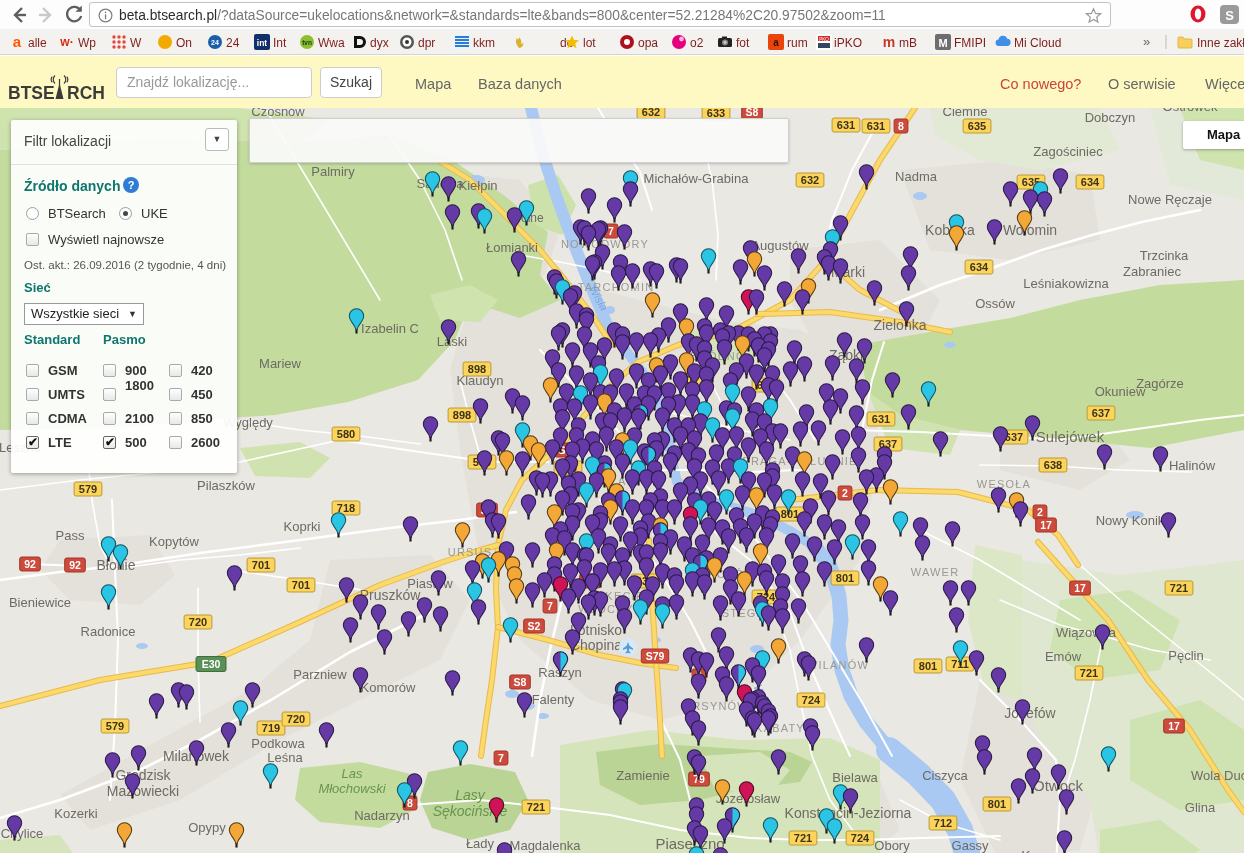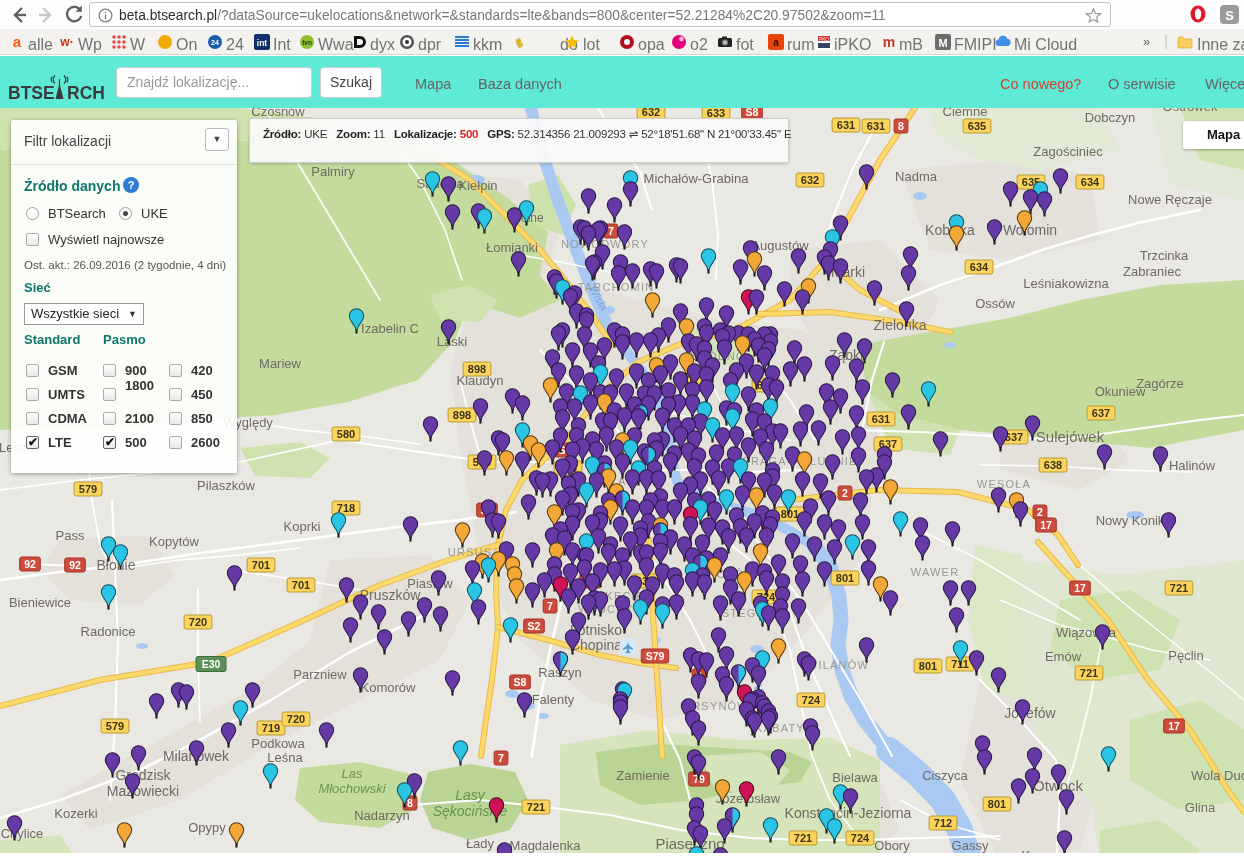--- a/index.html
+++ b/index.html
@@ -2,22 +2,22 @@
 <html><head><meta charset="utf-8"><title>btsearch</title><style>
 *{margin:0;padding:0;box-sizing:border-box}
 html,body{width:1244px;height:863px;overflow:hidden;font-family:"Liberation Sans",sans-serif}
 #page{position:relative;width:1244px;height:853px;overflow:hidden;background:#fff}
 #addr{position:absolute;left:0;top:0;width:1244px;height:29px;background:#fdfdfd}
 .navbtn{position:absolute;top:2px;width:26px;height:26px;color:#5a5a5a;font-size:19px;text-align:center;line-height:26px}
 #urlbox{position:absolute;left:89px;top:2px;width:1022px;height:25px;border:1px solid #c3c3c3;border-radius:3px;background:#fff}
 #urltxt{position:absolute;left:29px;top:5px;font-size:13.8px;color:#3c3c3c;letter-spacing:0;white-space:nowrap}
 #bkbar{position:absolute;left:0;top:29px;width:1244px;height:26px;background:#f3f2ef;border-bottom:1px solid #d5d3d0}
 .fv{position:absolute;top:5px;width:16px;height:16px}
-.bl{position:absolute;top:7px;font-size:16px;color:#737373;white-space:nowrap}
-#hdr{position:absolute;left:0;top:56px;width:1244px;height:52px;background:#5eead4}
+.bl{position:absolute;top:7px;font-size:12px;color:#7f1d1d;white-space:nowrap}
+#hdr{position:absolute;left:0;top:56px;width:1244px;height:52px;background:#fef9c3}
 #logo{position:absolute;left:8px;top:12px}
 #searchin{position:absolute;left:116px;top:11px;width:196px;height:31px;border:1px solid #ccc;border-radius:4px;background:#fff;color:#999;font-size:14px;line-height:29px;padding-left:10px}
 #szukaj{position:absolute;left:320px;top:11px;width:62px;height:31px;border:1px solid #ccc;border-radius:4px;background:#fff;color:#444;font-size:14px;text-align:center;line-height:29px}
 .nav{position:absolute;top:20px;font-size:14.5px;color:#666}
 #map{position:absolute;left:0;top:108px;width:1244px;height:755px;overflow:hidden}
 #panel{position:absolute;left:11px;top:12px;width:226px;height:353px;background:rgba(255,255,255,0.92);border-radius:2px;box-shadow:0 1px 4px rgba(0,0,0,0.35);font-size:13px;color:#333}
 #ptitle{position:absolute;left:13px;top:13px;font-size:14px;color:#444}
 #pbtn{position:absolute;left:194px;top:8px;width:24px;height:23px;border:1px solid #bbb;border-radius:3px;background:#fff;text-align:center;line-height:21px;font-size:9px;color:#444}
 #phr{position:absolute;left:0;top:44px;width:226px;border-top:1px solid #e0e0e0}
 .pb{position:absolute;font-weight:bold;color:#0f766e}
@@ -1258,21 +1258,20 @@
         <use href="#pinP" x="686" y="712"></use>
         <use href="#pinO" x="116" y="714"></use>
         <use href="#pinO" x="228" y="714"></use>
         <use href="#pinP" x="692" y="717"></use>
         <use href="#pinP" x="1056" y="722"></use>
         <use href="#pinP" x="496" y="734"></use>
         <use href="#pinC" x="688" y="738"></use>
         <use href="#pinP" x="712" y="739"></use>
 </svg>
  <div id="infobar">
-  <div id="ib1"><b>Źródło:</b> UKE&nbsp;&nbsp; <b>Zoom:</b> 11&nbsp;&nbsp; <b>Lokalizacje:</b> <b style="color:#d22">500</b>&nbsp;&nbsp; <b>GPS:</b> 52.314356 21.009293 ⇌ 52°18'51.68" N 21°00'33.45" E</div>
  </div>
  <div id="mapbtn">Mapa</div>
  <div id="panel">
   <div id="ptitle">Filtr lokalizacji</div>
         <div id="pbtn">▼</div>
         <div id="phr"></div>
   <span class="pb" style="left:13px;top:58px;font-size:14px">Źródło danych</span>
   <svg style="position:absolute;left:112px;top:57px" width="16" height="16" viewBox="0 0 16 16">
           <circle cx="8" cy="8" r="8" fill="#2e7cd6"></circle>
           <text x="8" y="12" font-size="11" font-weight="bold" fill="#fff" text-anchor="middle" font-family="Liberation Sans">?</text>

